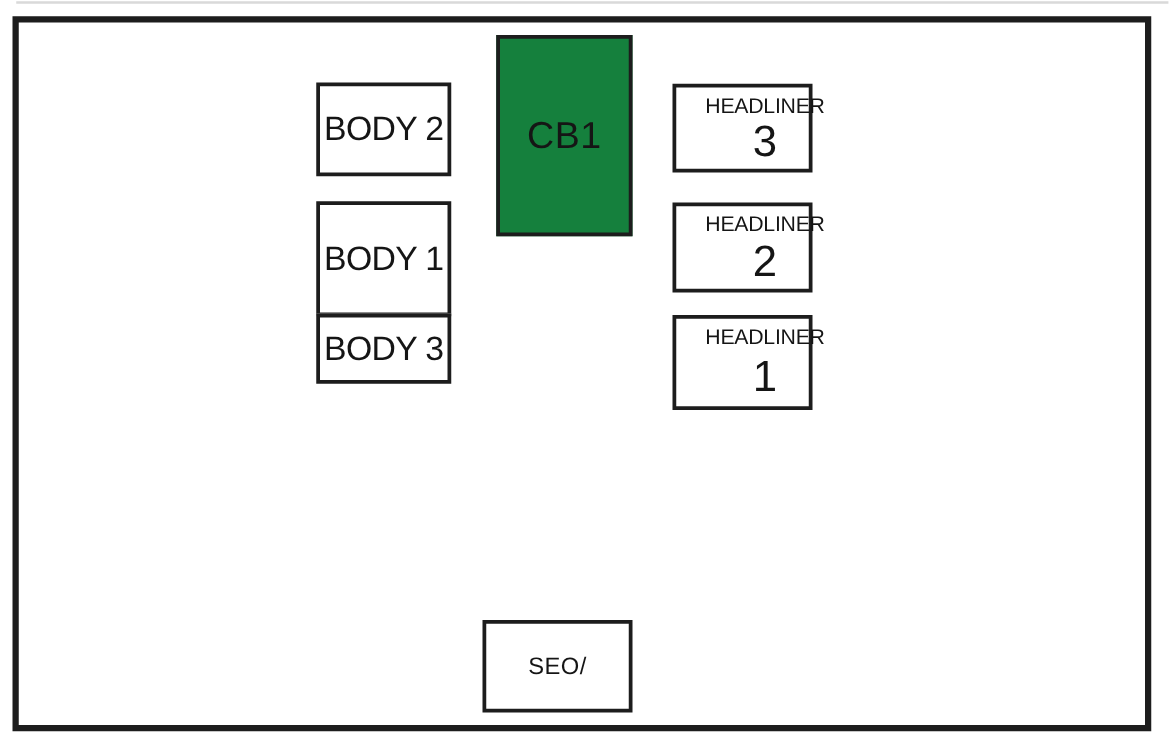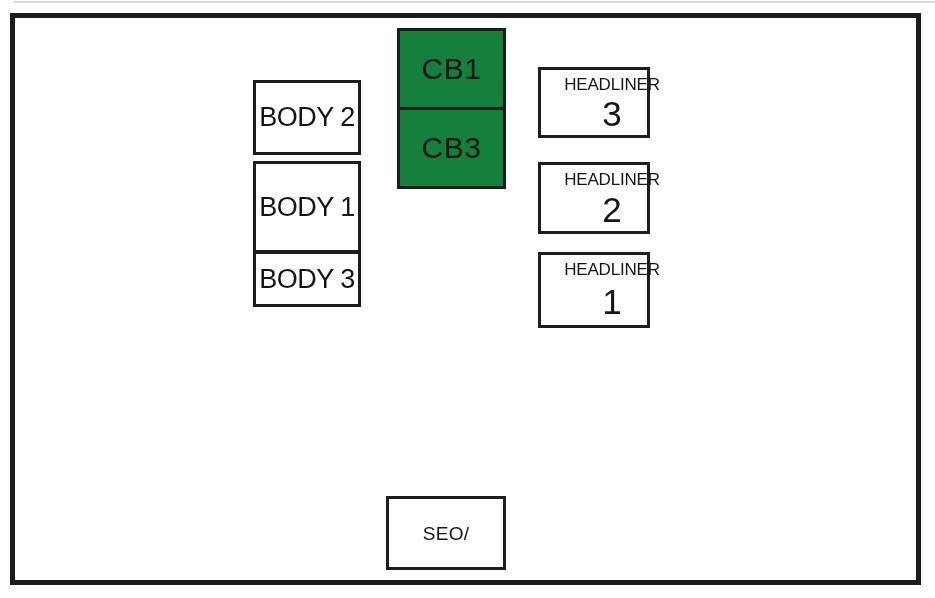--- a/index.html
+++ b/index.html
@@ -43,21 +43,21 @@
     align-items: center;
     justify-content: center;
   }
   .body-fuse {
     left: 253px;
     width: 108px;
     font-size: 27px;
     letter-spacing: -0.5px;
     white-space: nowrap;
   }
-  #body2 { top: 80px;  height: 75px; }
+  #body2 { top: 66px;  height: 75px; }
   #body1 { top: 161px; height: 92px; text-align: right; }
   #body3 { top: 251px; height: 56px; }
 
   .cb-group {
     position: absolute;
     left: 397px;
     top: 28px;
     width: 109px;
     height: 161px;
     border: 3px solid #1d1d1d;
@@ -144,23 +144,20 @@
     <span>BODY 1</span>
   </div>
   <div class="fuse-box body-fuse" id="body3">
     <span>BODY 3</span>
   </div>
 
   <div class="cb-group">
     <div class="cb-cell">
       <span>CB1</span>
     </div>
-    <div class="cb-cell">
-      <span>CB3</span>
-    </div>
   </div>
 
   <div class="hl-box" id="hl3">
     <span class="hl-title">HEADLINER</span>
     <span class="hl-num">3</span>
   </div>
   <div class="hl-box" id="hl2">
     <span class="hl-title">HEADLINER</span>
     <span class="hl-num">2</span>
   </div>

